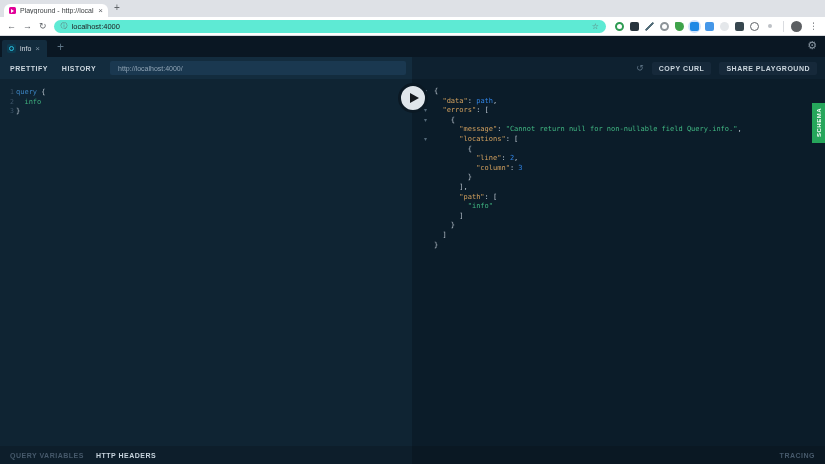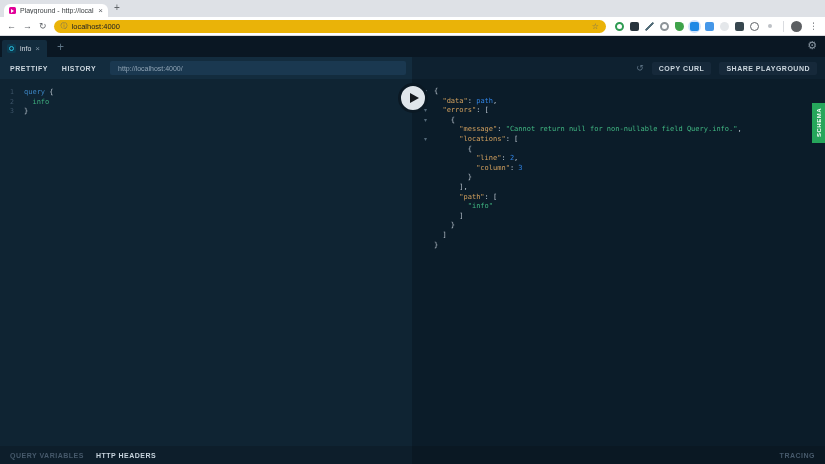--- a/index.html
+++ b/index.html
@@ -13,21 +13,21 @@
   .favicon { width:7px; height:7px; background:#E10098; border-radius:1.5px; flex:0 0 auto;
              display:flex; align-items:center; justify-content:center; }
   .favicon i { width:0; height:0; border-left:3px solid #fff; border-top:2px solid transparent; border-bottom:2px solid transparent; }
   .b-tab-title { flex:1; font-size:7px; color:#3C4043; white-space:nowrap; overflow:hidden; }
   .b-tab-close { font-size:8px; color:#5F6368; line-height:1; }
   .newtab-btn { position:absolute; left:114px; top:2px; font-size:10px; color:#5F6368; }
 
   .toolbar { height:19px; background:#fff; display:flex; align-items:center; padding:0 7px; gap:7px;
              border-bottom:1px solid #DADCE0; }
   .nav-ic { font-size:9px; color:#5F6368; line-height:1; }
-  .urlbar { flex:1; height:13px; background:#eab308; border-radius:7px; display:flex; align-items:center;
+  .urlbar { flex:1; height:13px; background:#5eead4; border-radius:7px; display:flex; align-items:center;
             gap:4px; padding:0 7px; min-width:0; }
   .url-info { font-size:7px; color:#5F6368; }
   .url-text { font-size:7.5px; color:#202124; white-space:nowrap; }
   .url-star { margin-left:auto; font-size:8px; color:#5F6368; }
   .ext-bar { display:flex; align-items:center; gap:2px; }
   .ext-wrap { width:13px; height:13px; border-radius:7px; display:flex; align-items:center; justify-content:center; }
   .ext-wrap.active { background:#D2E3FC; }
   .ext { width:9px; height:9px; display:inline-block; border-radius:2px; }
   .ext.circle, .ext.ring, .ext.person, .ext.dot { border-radius:50%; }
   .ext.dot { width:4px; height:4px; }
@@ -56,21 +56,21 @@
   .pg-toolbar-right { flex:1; background:#0E2130; display:flex; align-items:center; justify-content:flex-end;
                       gap:8px; padding-right:8px; }
   .undo-ic { font-size:9px; color:#5E7486; line-height:1; }
   .pg-btn { background:#16293A; border-radius:2px; padding:3px 7px; }
 
   .pg-main { position:relative; flex:1; display:flex; overflow:hidden; }
   .editor { width:412px; background:#0F2433; padding-top:9px;
             font-family:"DejaVu Sans Mono", monospace; font-size:7px; line-height:9.6px; }
   .code-line { display:flex; }
   .gutter-num { width:14px; text-align:right; color:#3E5468; font-size:6.5px; }
-  .code-text { margin-left:10px; white-space:pre; }
+  .code-text { margin-left:2px; white-space:pre; }
   .kw { color:#3C85C4; } .prop { color:#3FAF7E; } .pun { color:#B8C2CC; }
   .key { color:#D2A05E; } .num { color:#3083E3; } .str { color:#41B883; }
 
   .result { flex:1; background:#0B1C29; padding-top:8px; padding-left:22px;
             font-family:"DejaVu Sans Mono", monospace; font-size:7px; line-height:9.6px; }
   .json-line { position:relative; white-space:pre; }
   .json-caret { position:absolute; left:-10px; top:0; font-size:6px; color:#546878;
                 font-family:"Liberation Sans", sans-serif; }
 
   .play { position:absolute; left:398px; top:4px; width:30px; height:30px; border-radius:50%;

